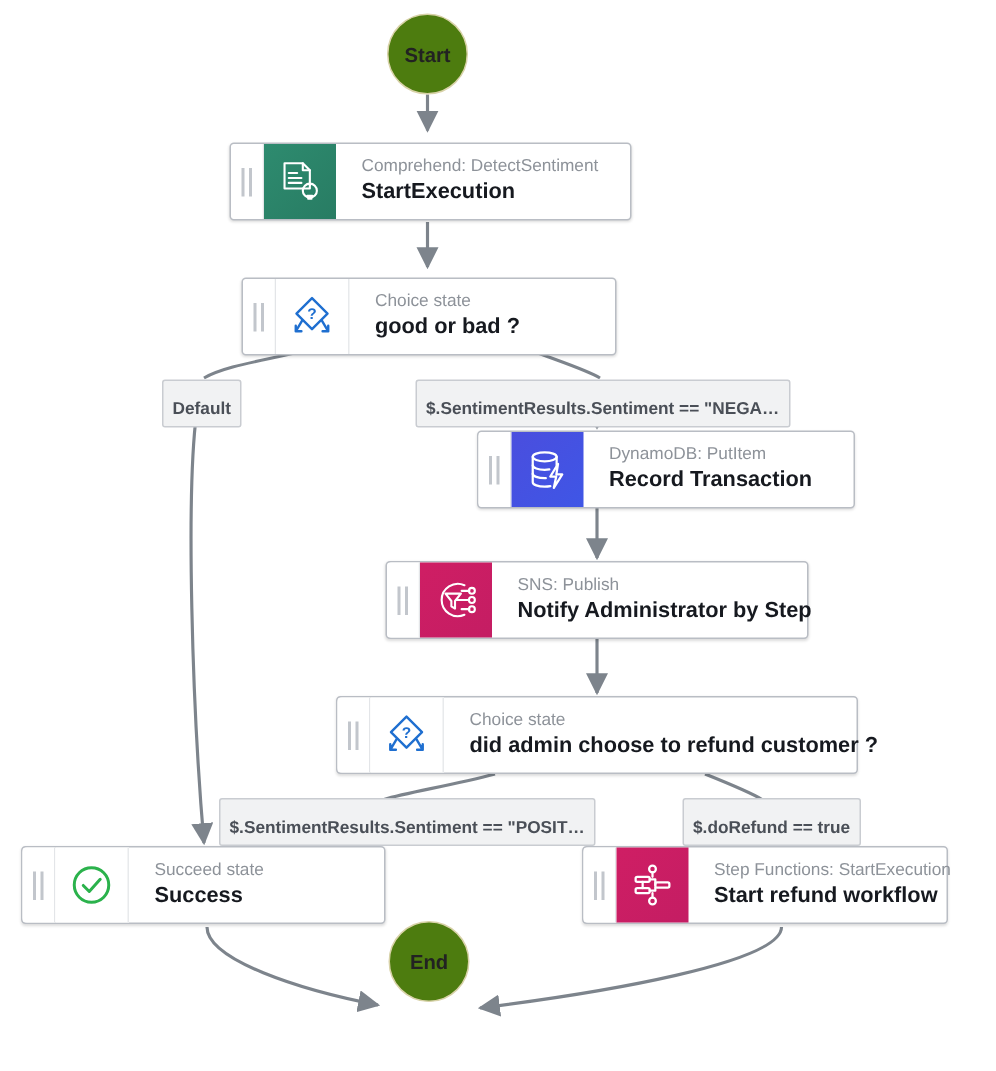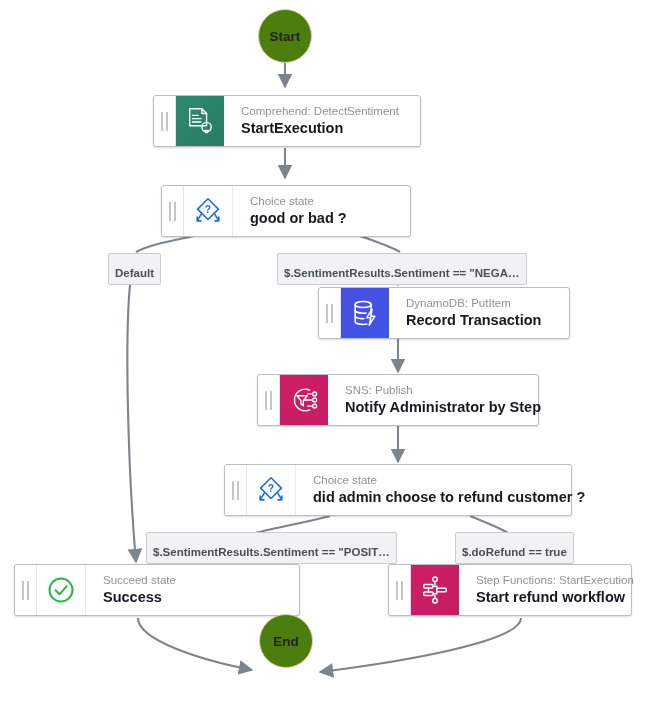--- a/index.html
+++ b/index.html
@@ -269,21 +269,21 @@
     </div>
     <div class="labels">
       <div class="sublabel">Choice state</div>
       <div class="mainlabel">did admin choose to refund customer ?</div>
     </div>
   </div>
 
   <div class="chip" style="left:146px; top:532px;">$.SentimentResults.Sentiment == "POSIT…</div>
   <div class="chip" style="left:455px; top:532px;">$.doRefund == true</div>
 
-  <div class="node" style="left:14px; top:564px; width:286px;">
+  <div class="node" style="left:14px; top:564px; width:243px;">
     <div class="grip">
         <i></i>
         <i></i>
       </div>
     <div class="icon-box plain">
       <svg width="32" height="32" viewBox="0 0 32 32" fill="none" stroke="#2bb24c" stroke-width="2" stroke-linecap="round" stroke-linejoin="round">
         <circle cx="16" cy="16" r="11.5"></circle>
         <path d="M10.5 16.3 L14.5 20.3 L21.8 12.2"></path>
       </svg>
     </div>

